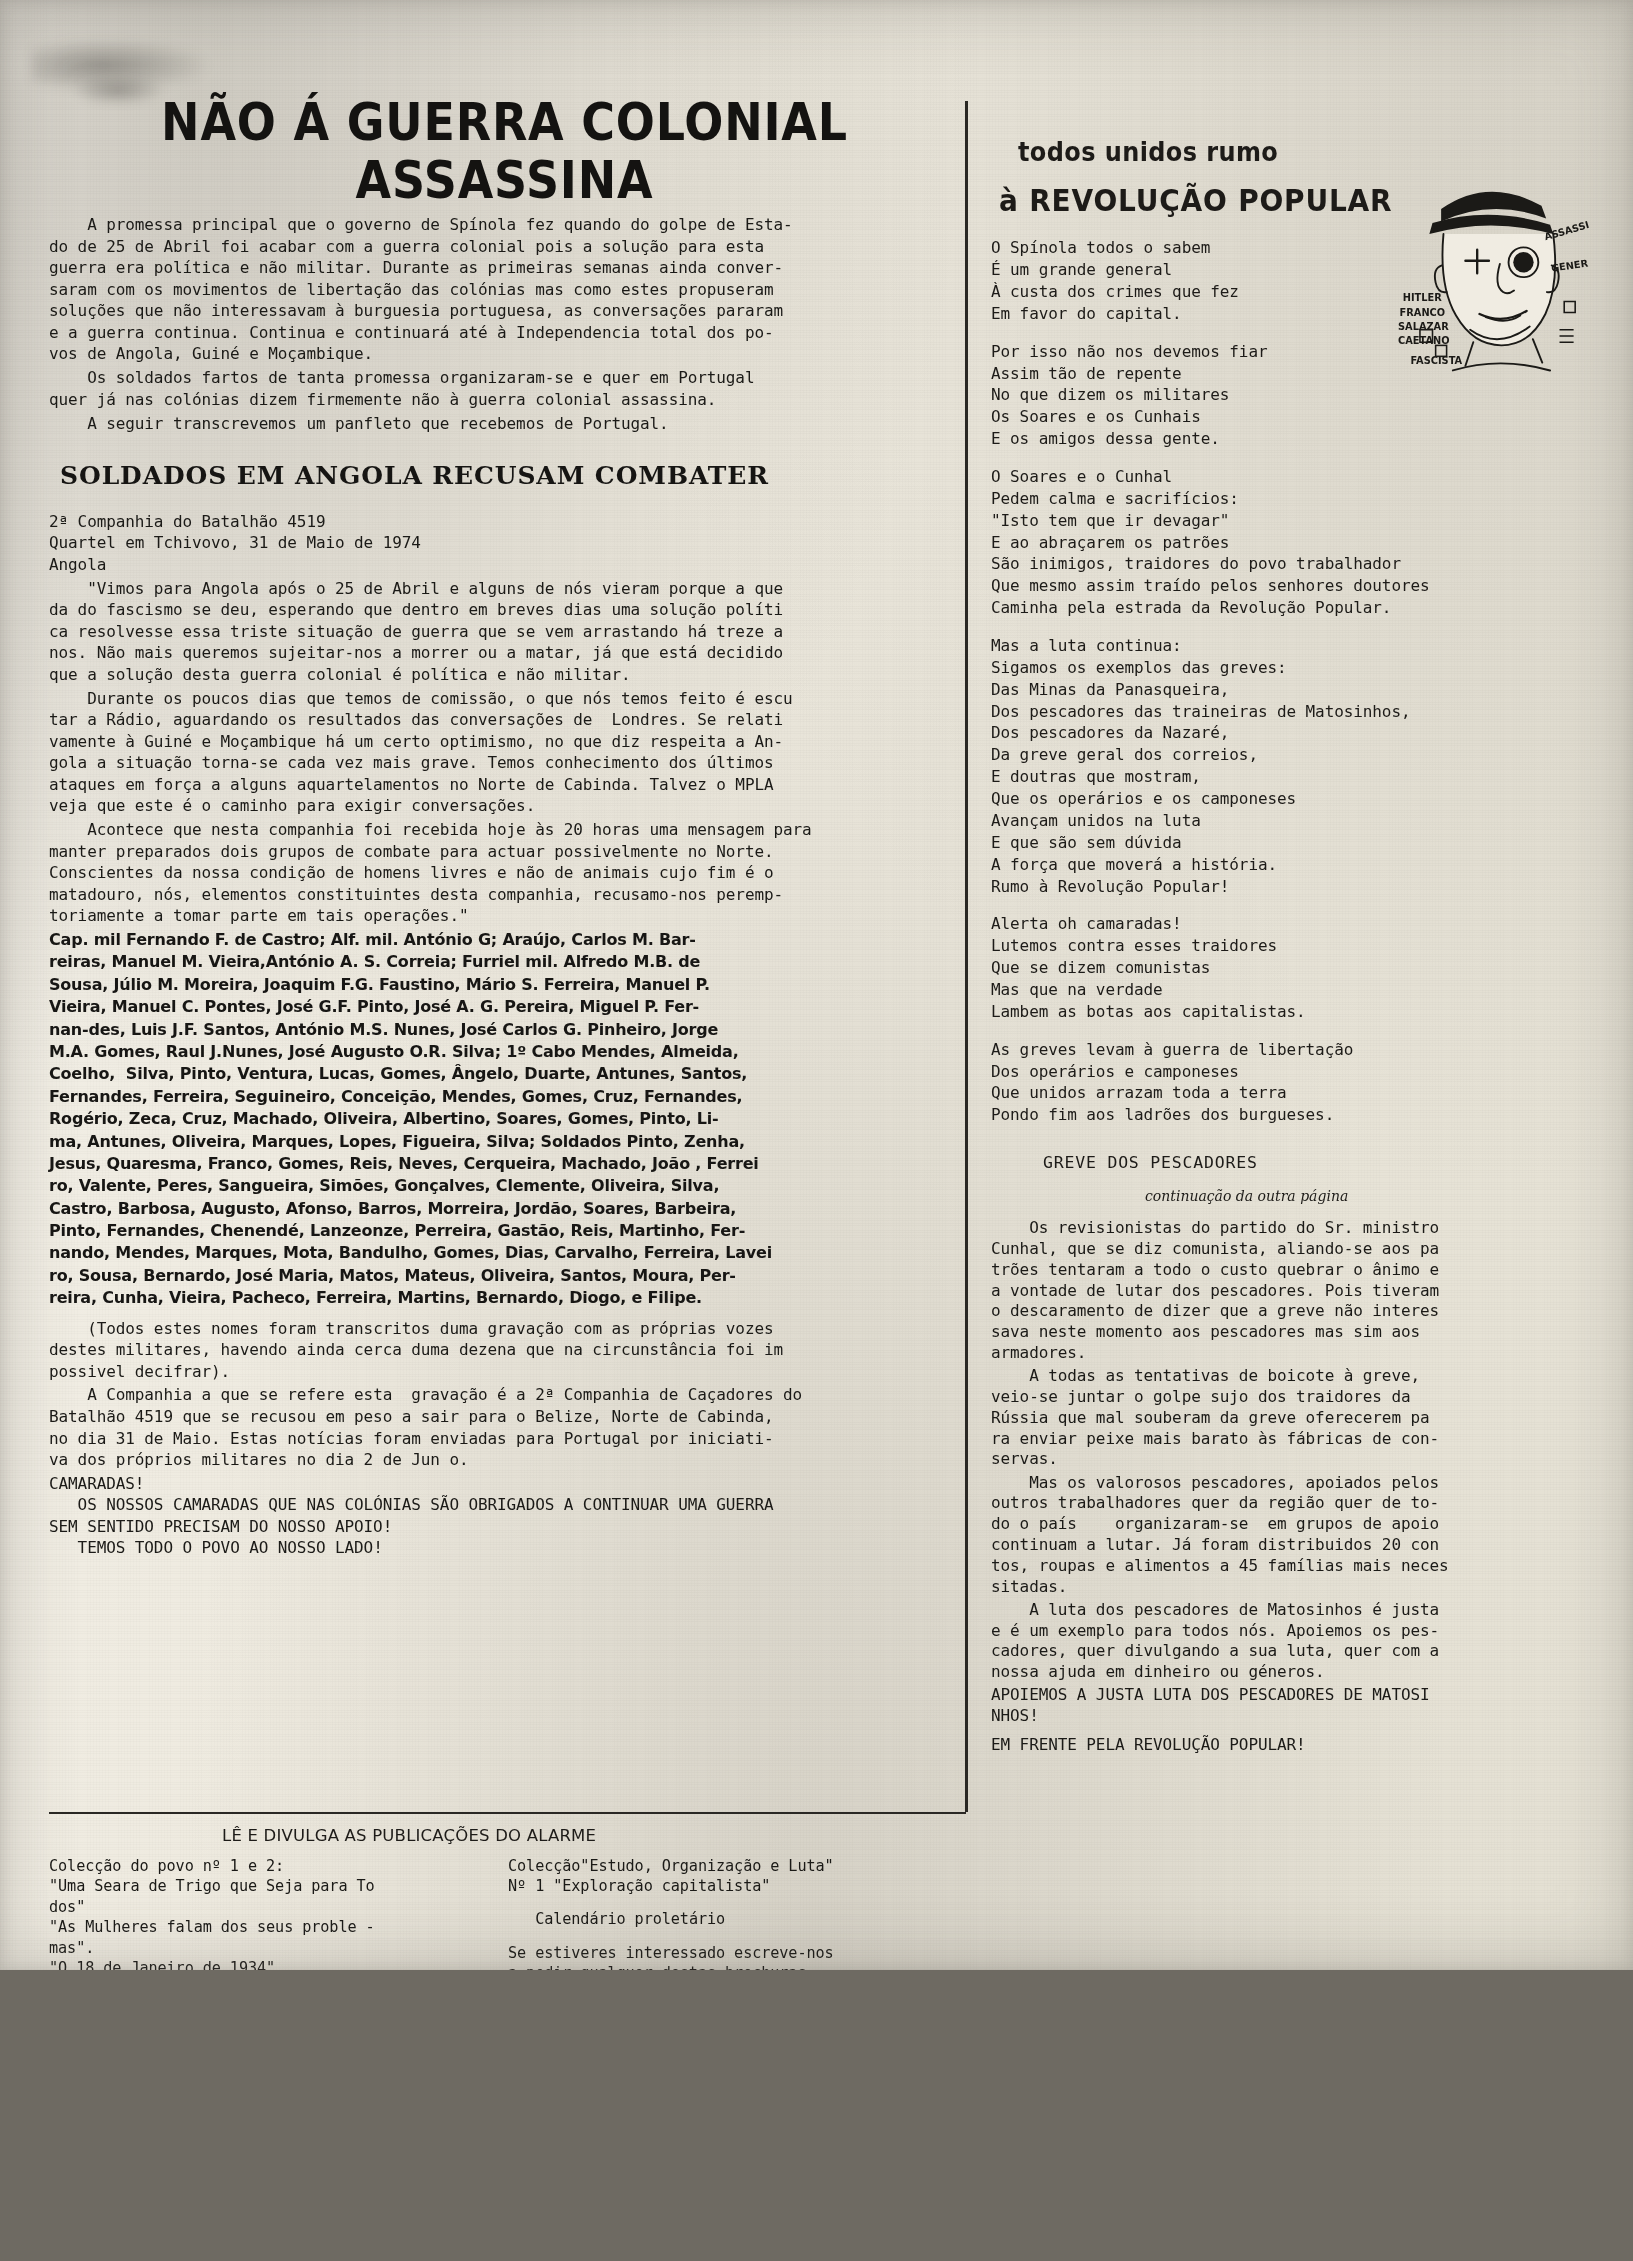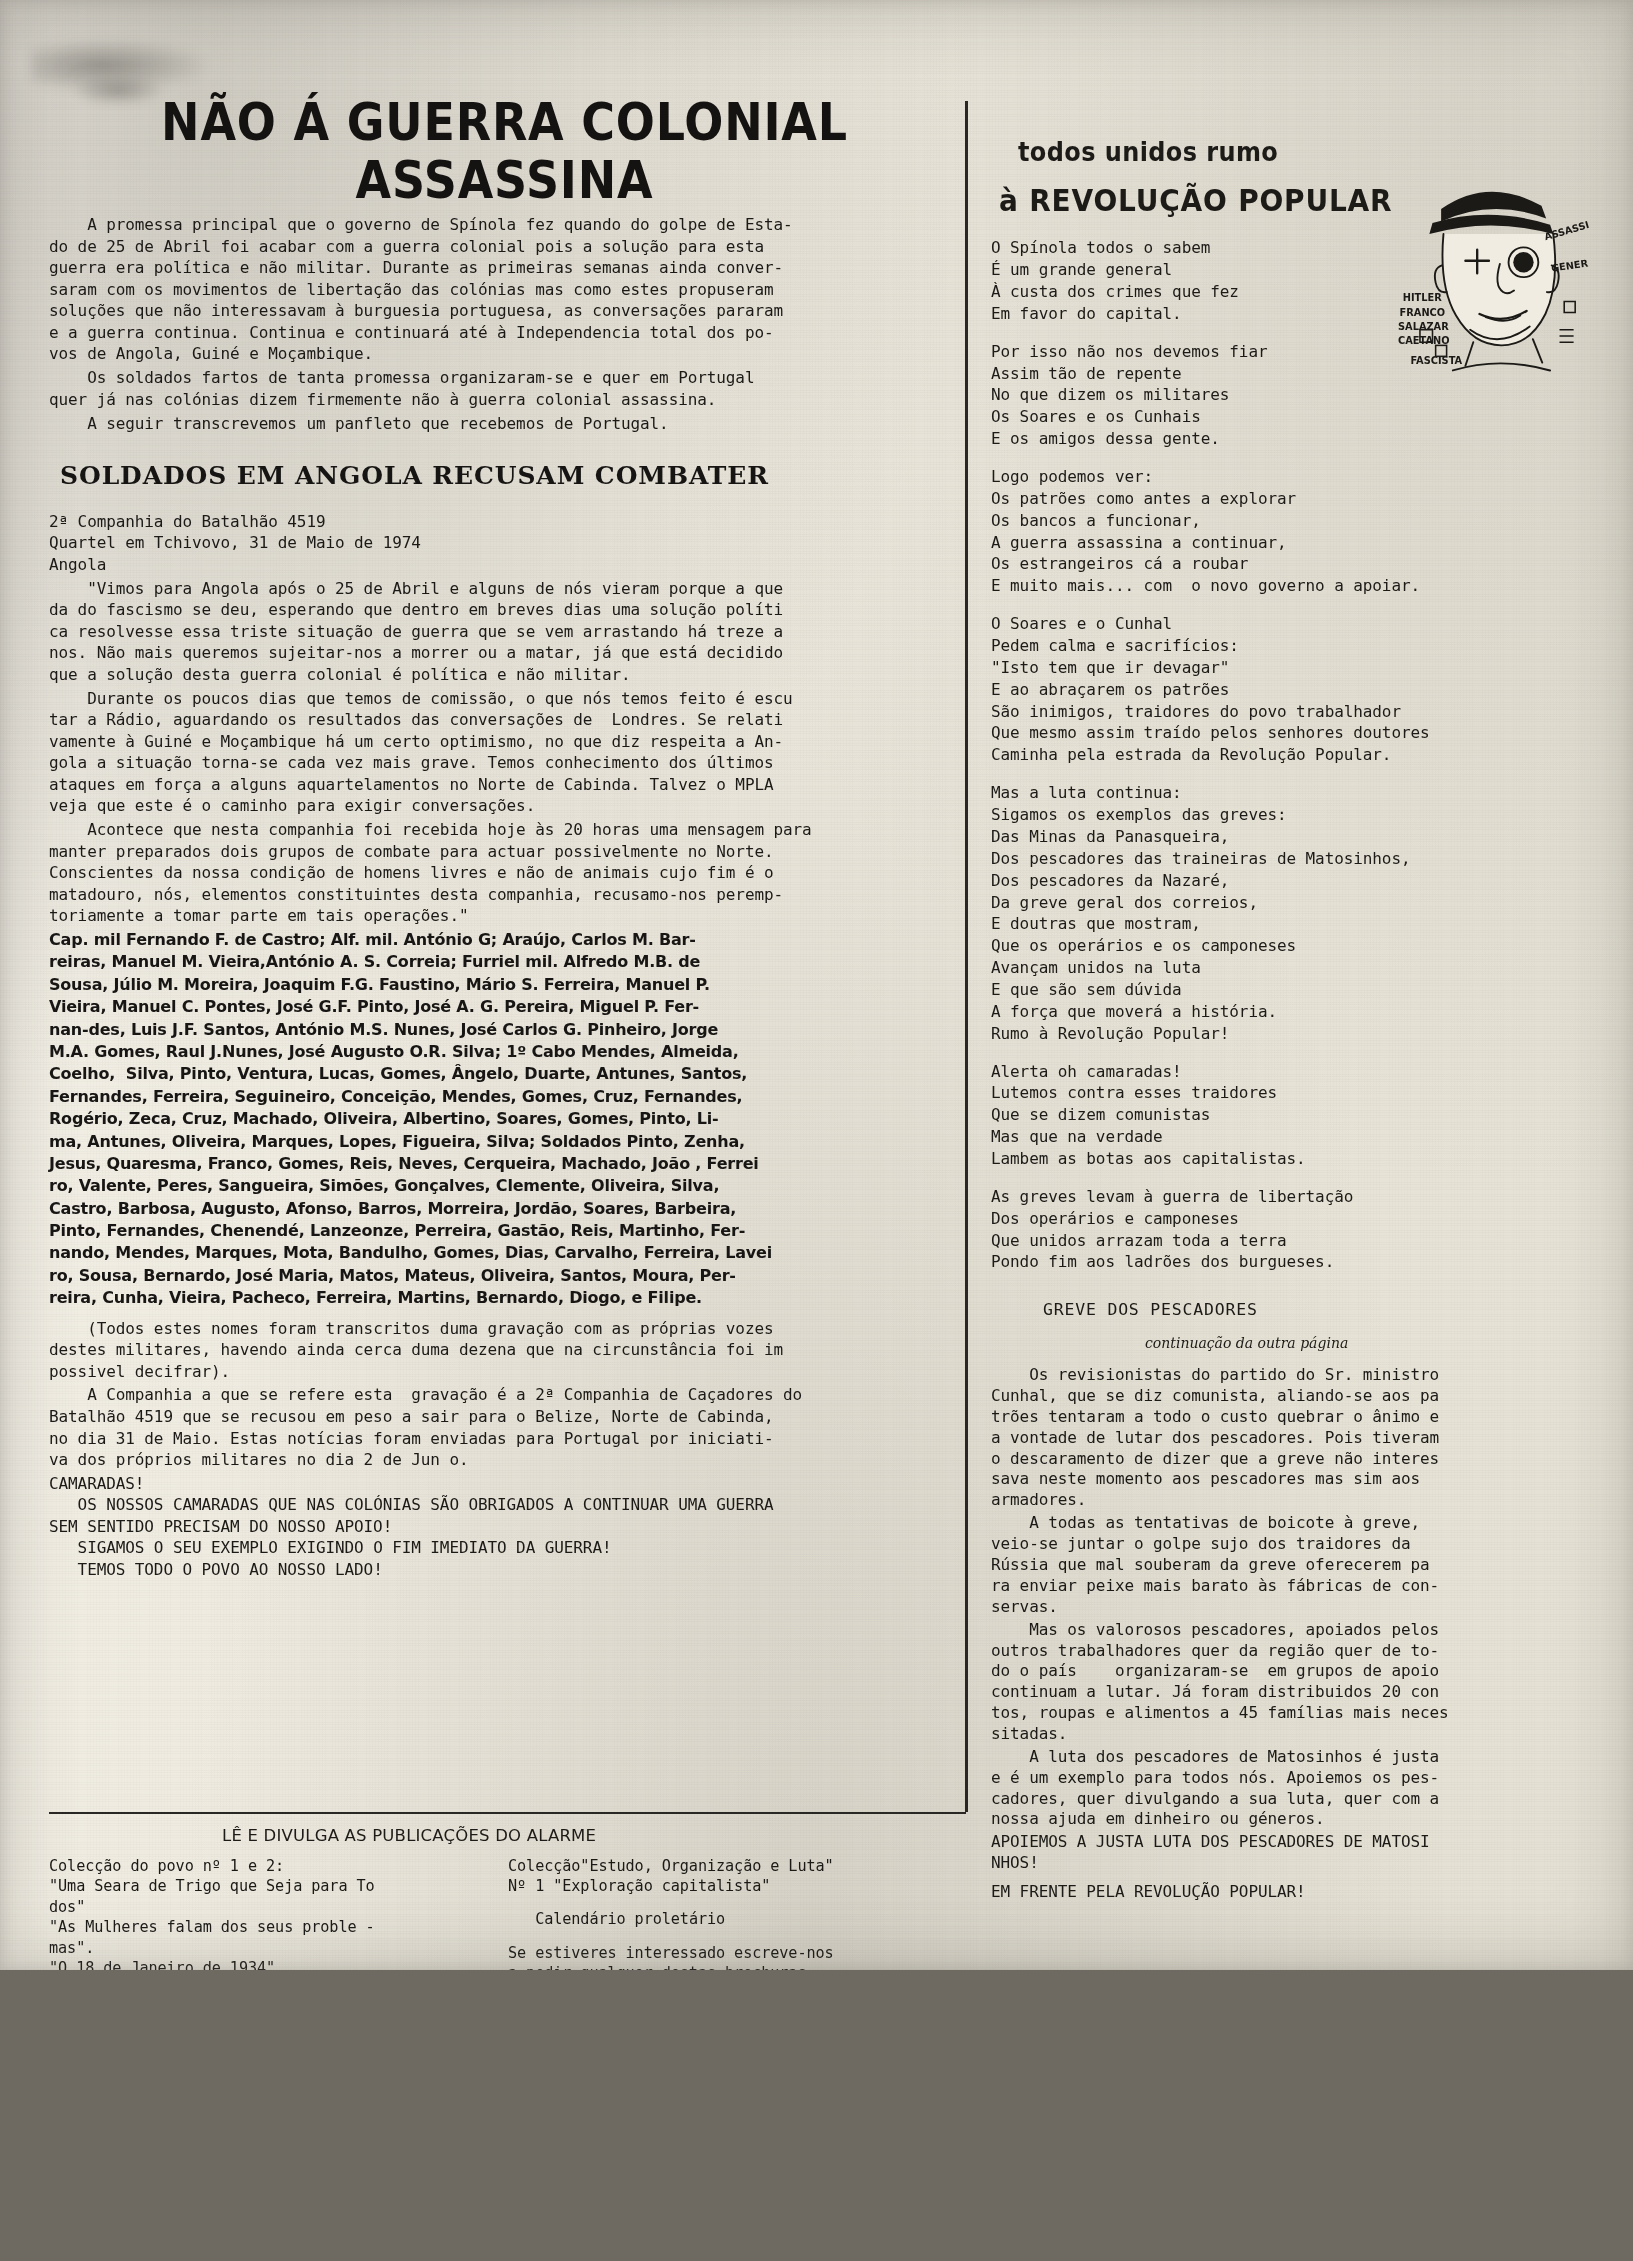--- a/index.html
+++ b/index.html
@@ -221,21 +221,20 @@
 destes militares, havendo ainda cerca duma dezena que na circunstância foi im
 possivel decifrar).</div>
     <div class="tw block">    A Companhia a que se refere esta  gravação é a 2ª Companhia de Caçadores do
 Batalhão 4519 que se recusou em peso a sair para o Belize, Norte de Cabinda,
 no dia 31 de Maio. Estas notícias foram enviadas para Portugal por iniciati-
 va dos próprios militares no dia 2 de Jun o.</div>
 
     <div class="tw">CAMARADAS!</div>
     <div class="tw caps">   OS NOSSOS CAMARADAS QUE NAS COLÓNIAS SÃO OBRIGADOS A CONTINUAR UMA GUERRA
 SEM SENTIDO PRECISAM DO NOSSO APOIO!</div>
-    <div class="tw caps">   SIGAMOS O SEU EXEMPLO EXIGINDO O FIM IMEDIATO DA GUERRA!</div>
     <div class="tw caps">   TEMOS TODO O POVO AO NOSSO LADO!</div>
   </div>
 
   <div class="col-right">
 
     <div class="rtop">
       <div class="rh1">todos unidos rumo</div>
       <div class="rh2">à REVOLUÇÃO POPULAR</div>
 
       <div class="caric">
@@ -290,26 +289,20 @@
 É um grande general
 À custa dos crimes que fez
 Em favor do capital.</div>
       <div class="poem blk" style="max-width:369px">Por isso não nos devemos fiar
 Assim tão de repente
 No que dizem os militares
 Os Soares e os Cunhais
 E os amigos dessa gente.</div>
     </div>
 
-    <div class="poem blk">Logo podemos ver:
-Os patrões como antes a explorar
-Os bancos a funcionar,
-A guerra assassina a continuar,
-Os estrangeiros cá a roubar
-E muito mais... com  o novo governo a apoiar.</div>
     <div class="poem blk">O Soares e o Cunhal
 Pedem calma e sacrifícios:
 "Isto tem que ir devagar"
 E ao abraçarem os patrões
 São inimigos, traidores do povo trabalhador
 Que mesmo assim traído pelos senhores doutores
 Caminha pela estrada da Revolução Popular.</div>
     <div class="poem blk">Mas a luta continua:
 Sigamos os exemplos das greves:
 Das Minas da Panasqueira,

